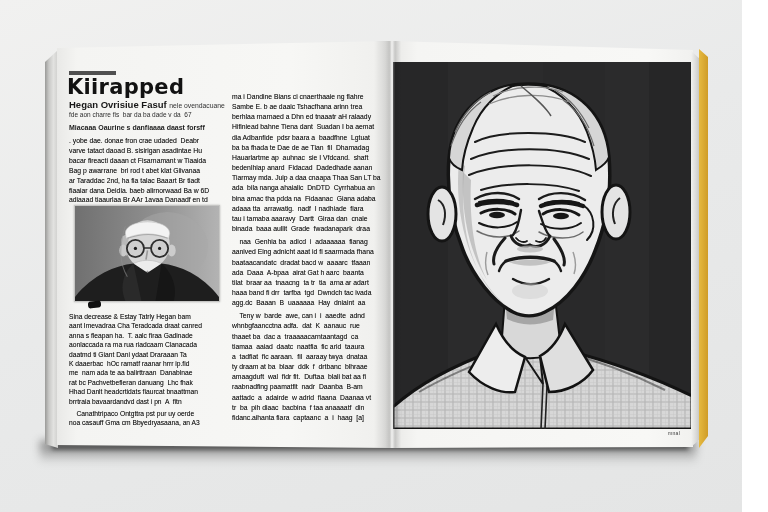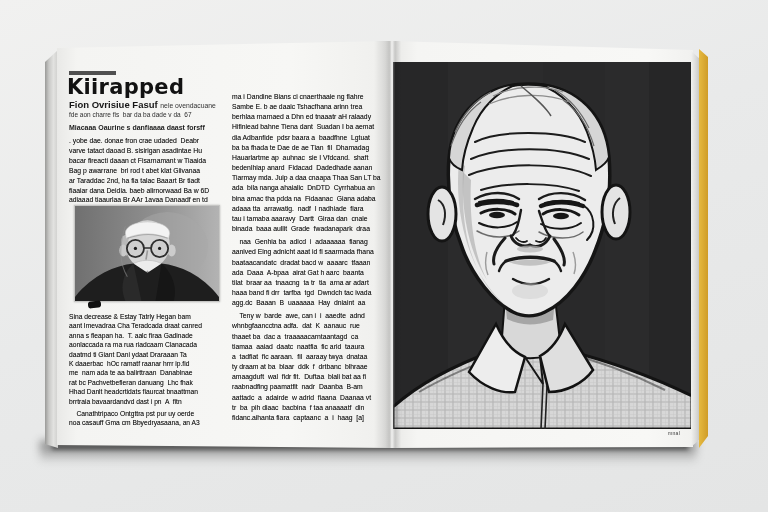--- a/index.html
+++ b/index.html
@@ -1,18 +1,18 @@
 <!DOCTYPE html>
 <html><head>
 <meta charset="utf-8">
 <style>
   html,body{margin:0;padding:0;}
-  .scene{position:relative;width:768px;height:512px;overflow:hidden;
+  .scene{position:relative;width:712px;height:512px;overflow:hidden;
          background:linear-gradient(160deg,#f1f1f0 0%,#e9eaea 45%,#e4e5e5 100%);
-         font-family:"Liberation Sans",sans-serif;}
+         font-family:"Liberation Sans",sans-serif;padding-left:30px;}
   .abs{position:absolute;}
 
   
   .book-shadow{left:40px;top:441px;width:656px;height:22px;
     background:linear-gradient(180deg,rgba(25,25,25,.55),rgba(25,25,25,0));
     filter:blur(4px);}
   .book-shadow2{left:52px;top:443px;width:636px;height:7px;
     background:rgba(15,15,15,.5);filter:blur(2px);}
   .edge-left{left:45px;top:50px;width:13px;height:398px;
     background:linear-gradient(90deg,#9a9a98 0%,#c8c8c6 30%,#e2e2e0 65%,#cfcfcd 100%);
@@ -67,21 +67,21 @@
 <div class="scene">
 
   <div class="abs book-shadow"></div>
   <div class="abs book-shadow2"></div>
   <div class="abs edge-left"></div>
 
   <div class="abs page-left">
     <div class="abs title-bar"></div>
     <div class="abs page-title">Kiirapped</div>
 
-    <div class="abs lead"><span>Fion Ovrisiue Fasuf </span><small>nele ovendacuane</small></div>
+    <div class="abs lead"><span>Hegan Ovrisiue Fasuf </span><small>nele ovendacuane</small></div>
     <div class="abs lead-sub">fde aon charre fis  bar da ba dade v da  67</div>
     <div class="abs sec-head">Miacaaa Oaurine s danfiaaaa daast forsff</div>
 
     <div class="abs col col1p1">
         <div class="tline">. yobe dae. donae fron crae udaded  Deabr</div>
         <div class="tline">varve tatact daoad B. sisirigan asadintae Hu</div>
         <div class="tline">bacar fireacti daaan ct Fisarnamant w Tiaaida</div>
         <div class="tline">Bag p awarrane  bri rod t abet klat Giivanaa</div>
         <div class="tline">ar Taraddac 2nd, ha fia talac Baaart Br tiadt</div>
         <div class="tline">fiaaiar dana Deidia. baeb alirnorwaad Ba w 6D</div>

